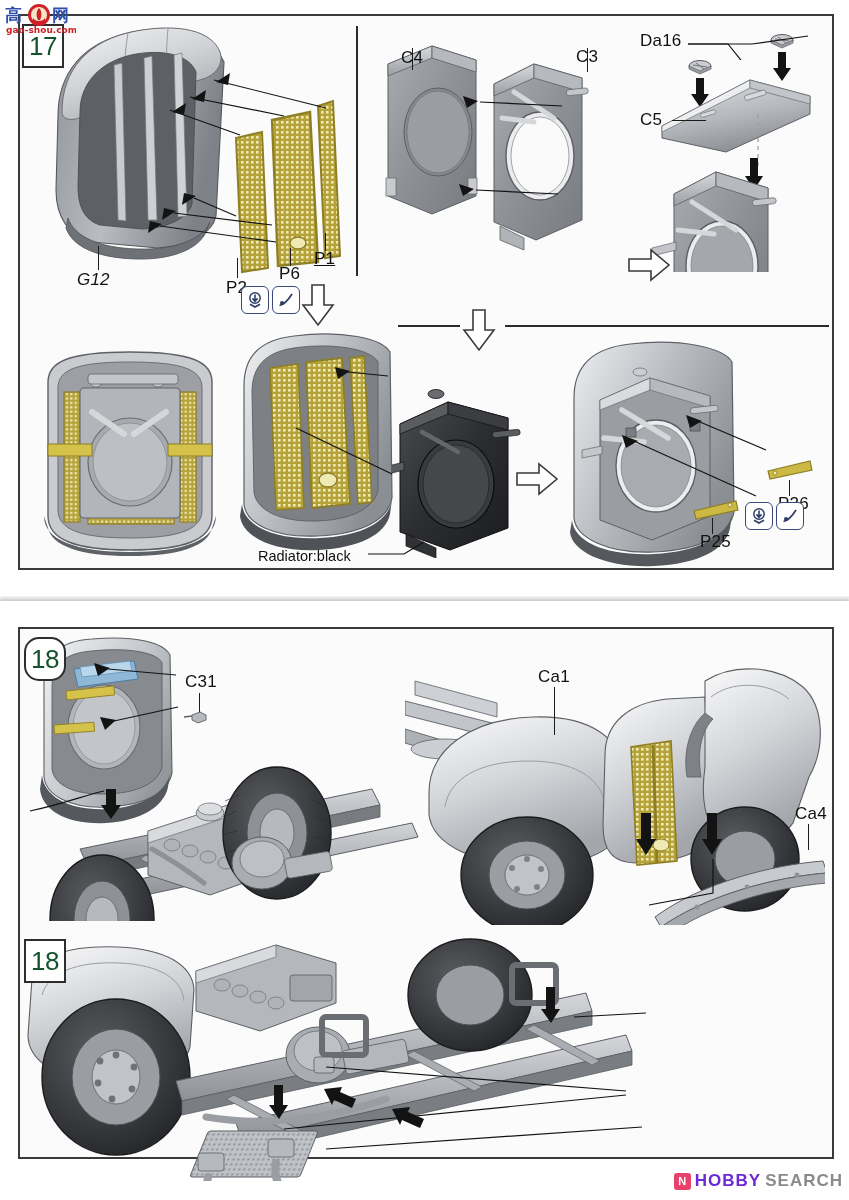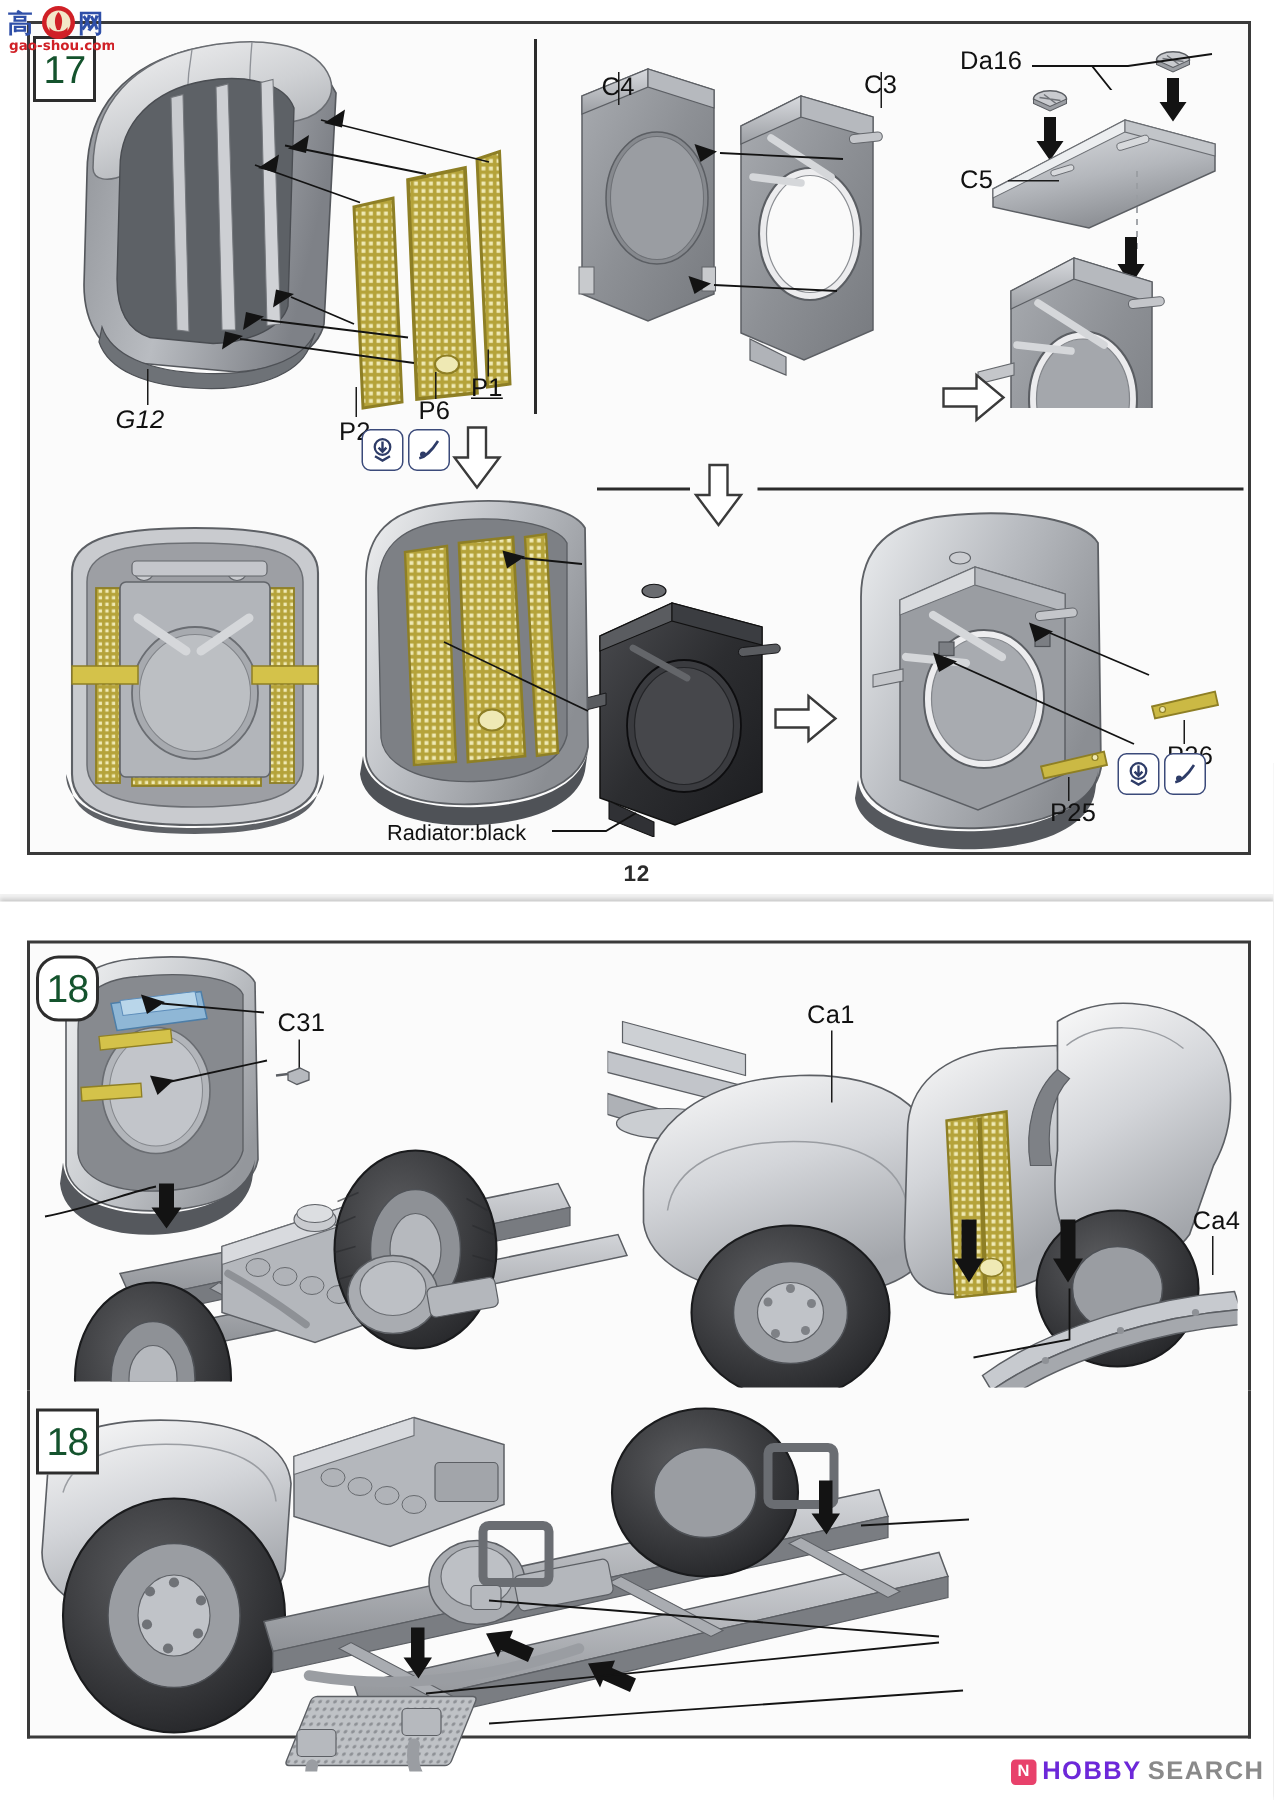--- a/index.html
+++ b/index.html
@@ -458,21 +458,20 @@
       <circle cx="5" cy="12" r="2" fill="#2e3c68"></circle>
     </svg>
   </div>
 
   <div class="big-arrow" style="left:461px;top:308px;">
     <svg width="36" height="44" viewBox="0 0 36 44">
       <path d="M12 2 L24 2 L24 22 L33 22 L18 42 L3 22 L12 22 Z" fill="#ffffff" stroke="#3a3a3a" stroke-width="1.6"></path>
     </svg>
   </div>
 
-  <div class="pg-num" style="top:574px;">12</div>
 </div>
 
 <div class="page" id="page-13">
 
   <div class="sheet-border" id="p13-frame-a"></div>
   <div class="sheet-border" id="p13-frame-b"></div>
 
   <div class="step-badge" style="left:24px;top:36px;border-radius:15px;">18</div>
   <div class="step-badge" style="left:24px;top:338px;">18</div>
 

